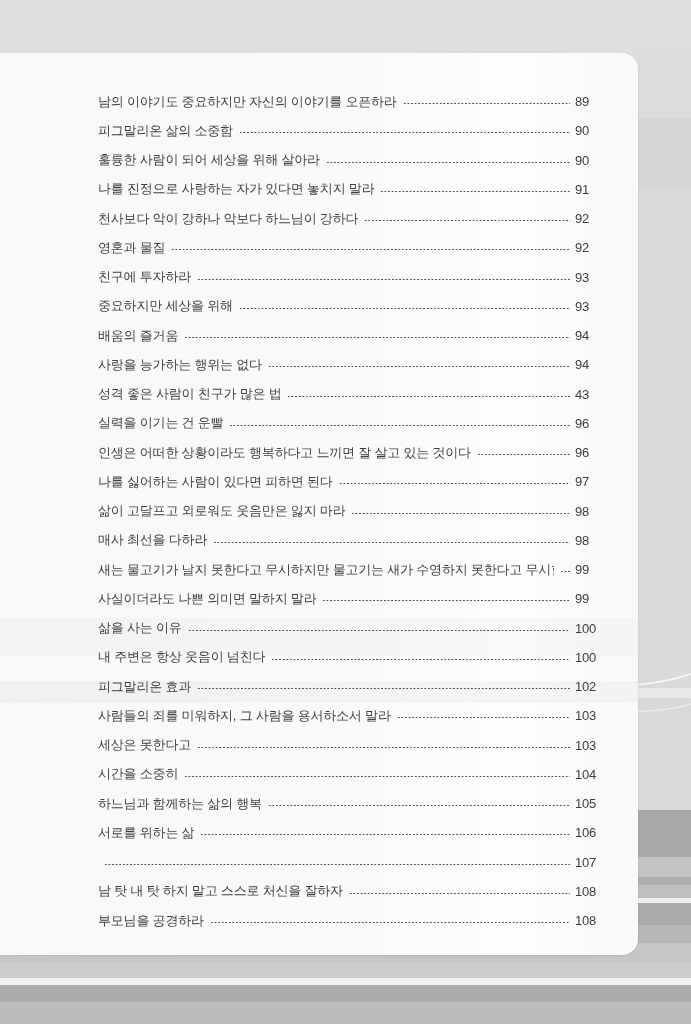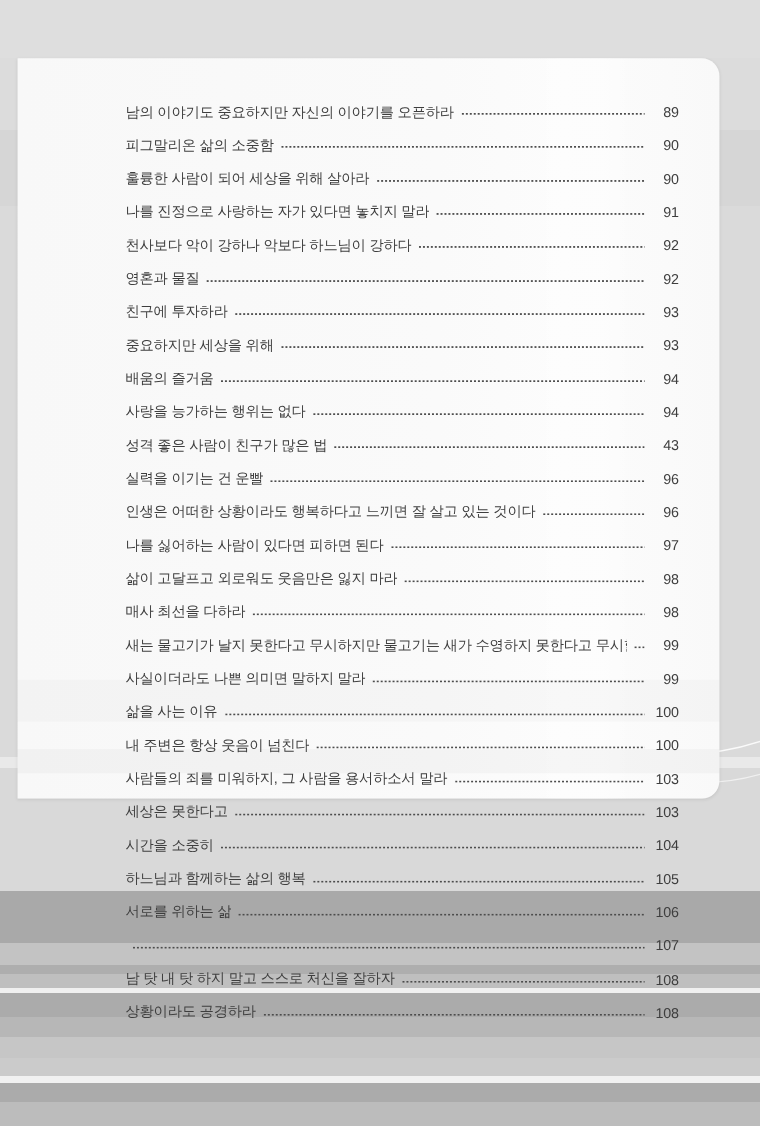--- a/index.html
+++ b/index.html
@@ -36,24 +36,24 @@
   #swoosh {
     position: absolute;
     left: 500px;
     top: 630px;
     width: 191px;
     height: 120px;
     z-index: 1;
   }
   #book-page {
     position: absolute;
-    left: 16px;
+    left: 0;
     top: 53px;
     width: 638px;
-    height: 673px;
+    height: 902px;
     z-index: 2;
     background: linear-gradient(90deg, #f8f8f8 0%, #fafafa 60%, #fcfcfc 78%, #f9f9f9 100%);
     border-radius: 0 16px 16px 0;
     box-shadow: 0 1px 3px rgba(0,0,0,0.08);
   }
   .page-sheen-v {
     position: absolute;
     top: 0;
     left: 470px;
     width: 90px;
@@ -110,21 +110,20 @@
     position: relative;
     top: 2px;
     background-image: radial-gradient(circle, #4c4c4c 0.9px, rgba(0,0,0,0) 1.05px);
     background-size: 3.6px 3px;
     background-position: left center;
     background-repeat: repeat-x;
   }
   .toc-page-num {
     flex: 0 0 auto;
     min-width: 26px;
-    text-align: right;
     color: #3e3e3e;
   }
 </style>
 </head>
 <body>
 
 <div id="screen">
 
   <svg id="swoosh" viewBox="0 0 191 120" xmlns="http://www.w3.org/2000/svg">
     <path d="M 0 28 C 70 58, 130 64, 191 44" fill="none" stroke="#ffffff" stroke-width="1.4" opacity="0.85"></path>
@@ -231,20 +230,25 @@
           <span class="toc-title">삶을 사는 이유</span>
           <span class="dot-leader"></span>
           <span class="toc-page-num">100</span>
         </div>
         <div class="toc-row">
           <span class="toc-title">내 주변은 항상 웃음이 넘친다</span>
           <span class="dot-leader"></span>
           <span class="toc-page-num">100</span>
         </div>
         <div class="toc-row">
+          <span class="toc-title">피그말리온 효과</span>
+          <span class="dot-leader"></span>
+          <span class="toc-page-num">102</span>
+        </div>
+        <div class="toc-row">
           <span class="toc-title">사람들의 죄를 미워하지, 그 사람을 용서하소서 말라</span>
           <span class="dot-leader"></span>
           <span class="toc-page-num">103</span>
         </div>
         <div class="toc-row">
           <span class="toc-title">세상은 못한다고</span>
           <span class="dot-leader"></span>
           <span class="toc-page-num">103</span>
         </div>
         <div class="toc-row">
@@ -265,20 +269,20 @@
         <div class="toc-row">
           <span class="dot-leader"></span>
           <span class="toc-page-num">107</span>
         </div>
         <div class="toc-row">
           <span class="toc-title">남 탓 내 탓 하지 말고 스스로 처신을 잘하자</span>
           <span class="dot-leader"></span>
           <span class="toc-page-num">108</span>
         </div>
         <div class="toc-row">
-          <span class="toc-title">상황이라도 공경하라</span>
+          <span class="toc-title">부모님을 공경하라</span>
           <span class="dot-leader"></span>
           <span class="toc-page-num">108</span>
         </div>
       </div>
   </div>
 
 </div>
 
 </body></html>

